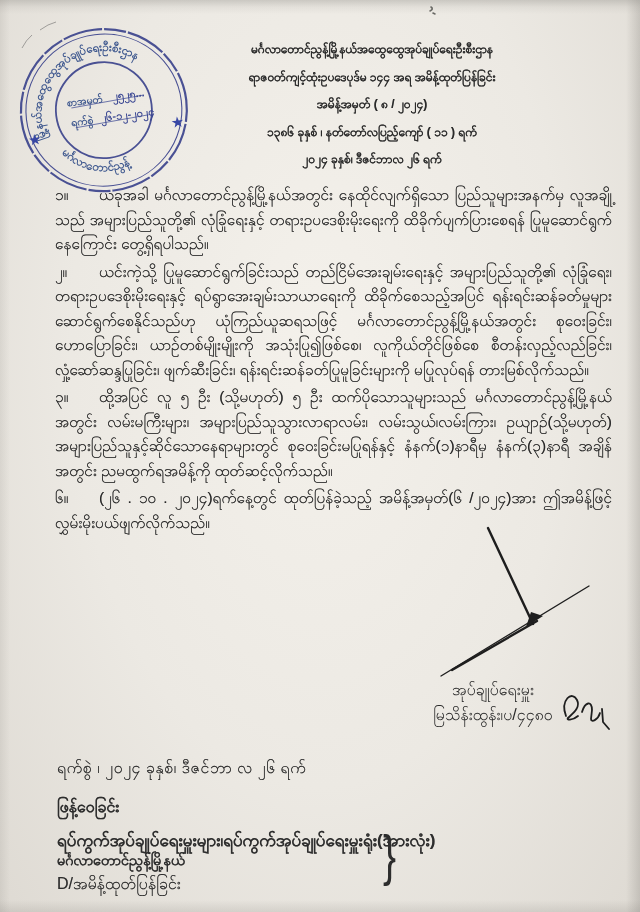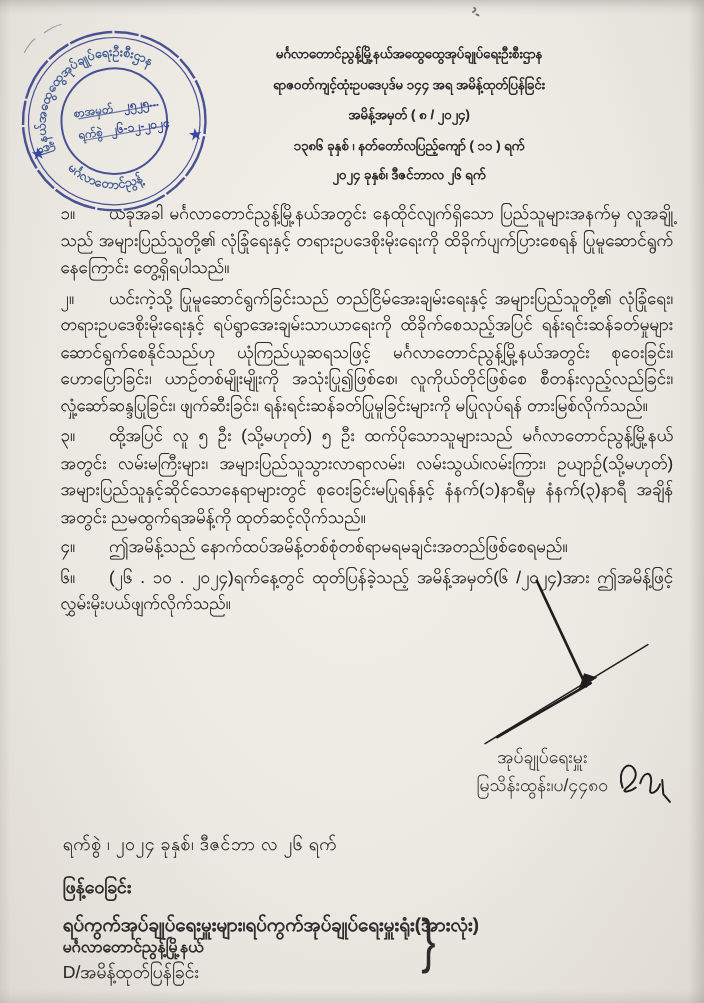--- a/index.html
+++ b/index.html
@@ -90,21 +90,20 @@
     <div>ရာဇဝတ်ကျင့်ထုံးဥပဒေပုဒ်မ ၁၄၄ အရ အမိန့်ထုတ်ပြန်ခြင်း</div>
     <div>အမိန့်အမှတ် ( ၈ / ၂၀၂၄)</div>
     <div>၁၃၈၆ ခုနှစ် ၊ နတ်တော်လပြည့်ကျော် ( ၁၁ ) ရက်</div>
     <div>၂၀၂၄ ခုနှစ်၊ ဒီဇင်ဘာလ ၂၆ ရက်</div>
   </div>
 
   <div class="body-text">
     <div class="para"><span class="pnum">၁။</span><span>ယခုအခါ မင်္ဂလာတောင်ညွန့်မြို့နယ်အတွင်း နေထိုင်လျက်ရှိသော ပြည်သူများအနက်မှ လူအချို့သည် အများပြည်သူတို့၏ လုံခြုံရေးနှင့် တရားဥပဒေစိုးမိုးရေးကို ထိခိုက်ပျက်ပြားစေရန် ပြုမူဆောင်ရွက်နေကြောင်း တွေ့ရှိရပါသည်။</span></div>
     <div class="para"><span class="pnum">၂။</span><span>ယင်းကဲ့သို့ ပြုမူဆောင်ရွက်ခြင်းသည် တည်ငြိမ်အေးချမ်းရေးနှင့် အများပြည်သူတို့၏ လုံခြုံရေး၊ တရားဥပဒေစိုးမိုးရေးနှင့် ရပ်ရွာအေးချမ်းသာယာရေးကို ထိခိုက်စေသည့်အပြင် ရန်းရင်းဆန်ခတ်မှုများဆောင်ရွက်စေနိုင်သည်ဟု ယုံကြည်ယူဆရသဖြင့် မင်္ဂလာတောင်ညွန့်မြို့နယ်အတွင်း စုဝေးခြင်း၊ ဟောပြောခြင်း၊ ယာဉ်တစ်မျိုးမျိုးကို အသုံးပြု၍ဖြစ်စေ၊ လူကိုယ်တိုင်ဖြစ်စေ စီတန်းလှည့်လည်ခြင်း၊ လှုံ့ဆော်ဆန္ဒပြုခြင်း၊ ဖျက်ဆီးခြင်း၊ ရန်းရင်းဆန်ခတ်ပြုမူခြင်းများကို မပြုလုပ်ရန် တားမြစ်လိုက်သည်။</span></div>
     <div class="para"><span class="pnum">၃။</span><span>ထို့အပြင် လူ ၅ ဦး (သို့မဟုတ်) ၅ ဦး ထက်ပိုသောသူများသည် မင်္ဂလာတောင်ညွန့်မြို့နယ် အတွင်း လမ်းမကြီးများ၊ အများပြည်သူသွားလာရာလမ်း၊ လမ်းသွယ်၊လမ်းကြား၊ ဥယျာဉ်(သို့မဟုတ်) အများပြည်သူနှင့်ဆိုင်သောနေရာများတွင် စုဝေးခြင်းမပြုရန်နှင့် နံနက်(၁)နာရီမှ နံနက်(၃)နာရီ အချိန်အတွင်း ညမထွက်ရအမိန့်ကို ထုတ်ဆင့်လိုက်သည်။</span></div>
-    <div class="para"><span class="pnum">၄။</span><span>ဤအမိန့်သည် နောက်ထပ်အမိန့်တစ်စုံတစ်ရာမရမချင်းအတည်ဖြစ်စေရမည်။</span></div>
     <div class="para"><span class="pnum">၆။</span><span>(၂၆ . ၁၀ . ၂၀၂၄)ရက်နေ့တွင် ထုတ်ပြန်ခဲ့သည့် အမိန့်အမှတ်(၆ /၂၀၂၄)အား ဤအမိန့်ဖြင့် လွှမ်းမိုးပယ်ဖျက်လိုက်သည်။</span></div>
   </div>
 
   <div class="sig-block">
     <div class="sig-title">အုပ်ချုပ်ရေးမှူး</div>
     <div class="sig-name">မြသိန်းထွန်း၊ပ/၄၄၈၀</div>
   </div>
 
   <div class="foot-line foot-date">ရက်စွဲ ၊ ၂၀၂၄ ခုနှစ်၊ ဒီဇင်ဘာ လ ၂၆ ရက်</div>
   <div class="foot-line foot-dist-hd">ဖြန့်ဝေခြင်း</div>

